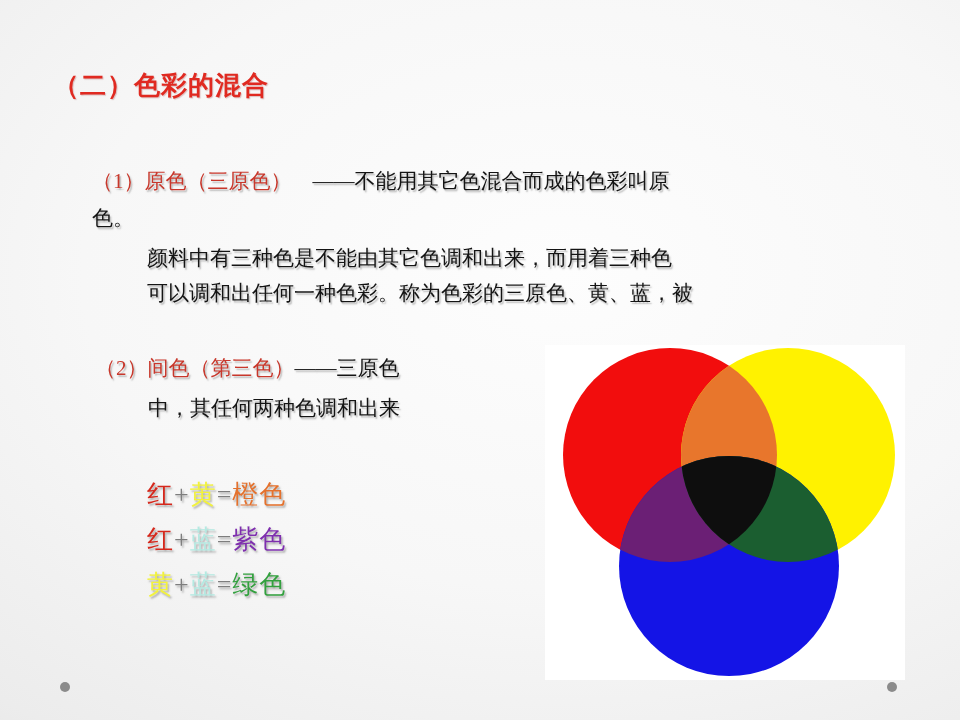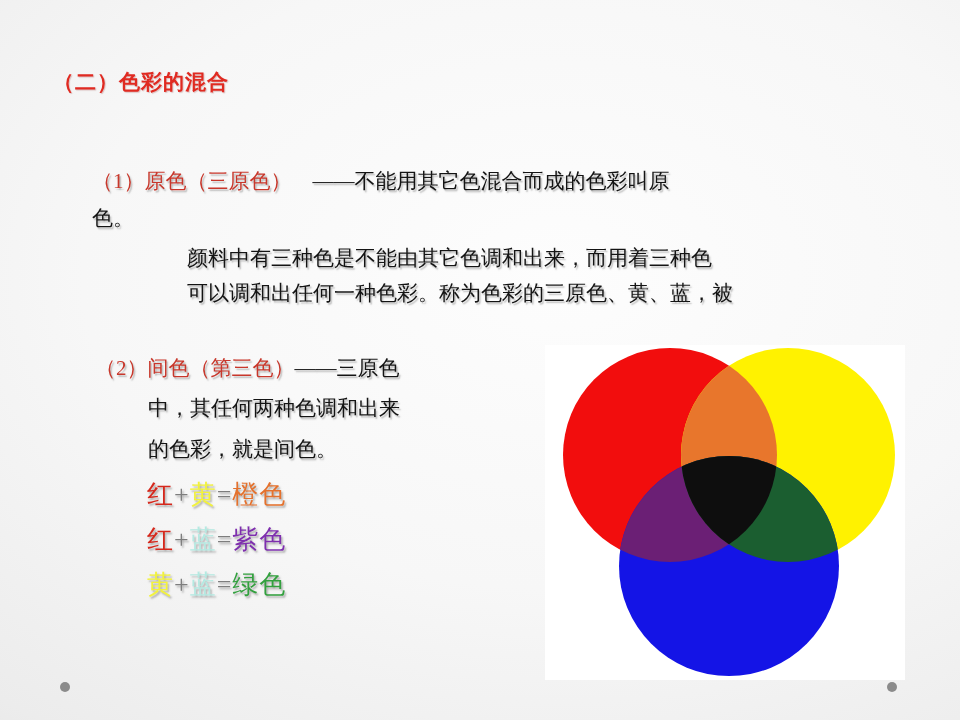--- a/index.html
+++ b/index.html
@@ -11,37 +11,37 @@
     background: radial-gradient(ellipse 130% 115% at 58% 38%,
       #fdfdfd 0%, #f7f7f7 38%, #ececec 68%, #d6d6d6 100%);
     font-family: "Liberation Serif", "DejaVu Serif", serif;
   }
   .line { position: absolute; white-space: nowrap; }
 
   .slide-title {
     left: 53px; top: 68px;
     font-family: "Liberation Sans", "DejaVu Sans", sans-serif;
     font-weight: bold;
-    font-size: 21px;
+    font-size: 26px;
     letter-spacing: 1px;
     text-shadow: 1px 1px 1px rgba(140, 30, 30, 0.25);
   }
   .subtitle {
     left: 38px; top: 110px;
     font-size: 31px;
     letter-spacing: 2px;
     text-shadow: 1px 1px 1px rgba(120,120,120,0.3);
   }
   .bodytext {
     font-size: 21px;
     color: #141414;
     text-shadow: 1.5px 1.5px 1.5px rgba(110,110,110,0.45);
   }
   .primary-block { left: 92px; top: 163px; line-height: 37px; }
-  .primary-para  { left: 147px; top: 241px; line-height: 35px; margin-left: 40px; }
+  .primary-para  { left: 147px; top: 241px; line-height: 35px; }
   .primary-para span { display: block; }
   .secondary-head  { left: 95px;  top: 354px; }
   .secondary-line2 { left: 148px; top: 394px; }
   .secondary-line3 { left: 148px; top: 435px; }
   .formula {
     left: 147px;
     font-size: 26px;
     font-weight: normal;
     letter-spacing: 1px;
     text-shadow: 1.5px 1.5px 2px rgba(115,115,115,0.55);
@@ -79,21 +79,20 @@
 
   <div class="line bodytext primary-para">
     <span>颜料中有三种色是不能由其它色调和出来，而用着三种色</span>
     <span>可以调和出任何一种色彩。称为色彩的三原色、黄、蓝，被</span>
   </div>
 
   <div class="line bodytext secondary-head">
     <span style="color: rgb(200, 55, 43);">（2）间色（第三色）</span><span>——三原色</span>
   </div>
   <div class="line bodytext secondary-line2">中，其任何两种色调和出来</div>
-  <div class="line bodytext secondary-line3">的色彩，就是间色。</div>
 
   <div class="line formula formula-1">
     <span style="color: rgb(213, 40, 28);">红</span><span style="color: rgb(125, 125, 125);">+</span><span style="color: rgb(242, 242, 60);">黄</span><span style="color: rgb(125, 125, 125);">=</span><span style="color: rgb(228, 113, 45);">橙色</span>
   </div>
 
   <div class="line formula formula-2">
     <span style="color: rgb(213, 40, 28);">红</span><span style="color: rgb(125, 125, 125);">+</span><span style="color: rgb(180, 234, 226);">蓝</span><span style="color: rgb(125, 125, 125);">=</span><span style="color: rgb(126, 47, 174);">紫色</span>
   </div>
 
   <div class="line formula formula-3">

